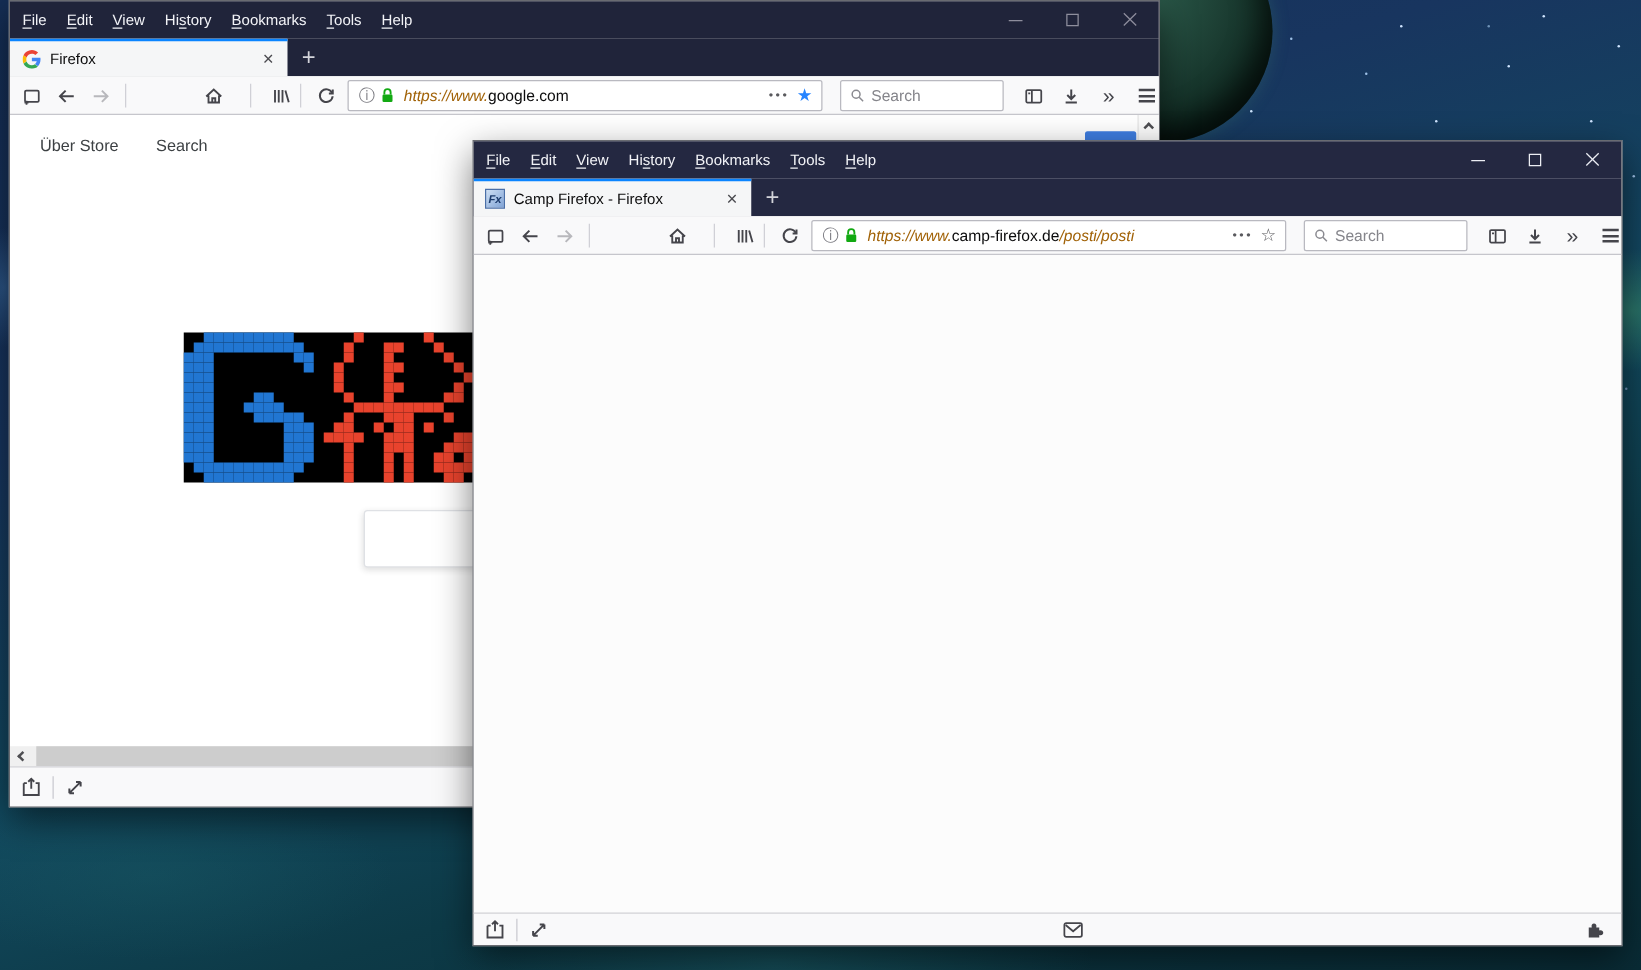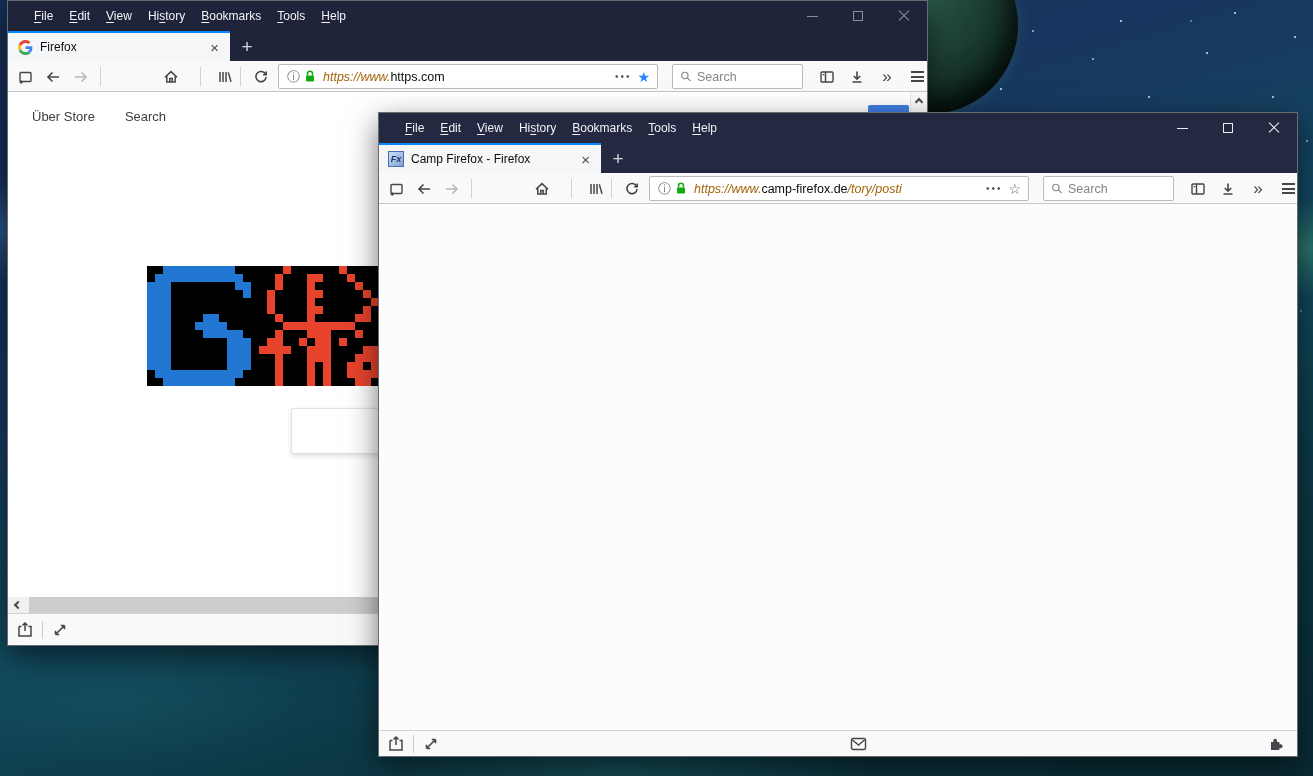--- a/index.html
+++ b/index.html
@@ -40,21 +40,21 @@
 
   
   .window{position:absolute;display:flex;flex-direction:column;background:#fff;
     box-shadow:0 10px 28px rgba(0,0,0,.55);border:1px solid rgba(5,8,18,.6);}
   #win1{left:7px;top:0;width:921px;height:646px;z-index:1;}
   #win2{left:378px;top:112px;width:920px;height:645px;z-index:10;}
 
   .menubar{height:30px;flex:0 0 30px;display:flex;align-items:center;font-size:12px;}
   #win1 .menubar,#win1 .tabbar{background:#20243a;}
   #win2 .menubar,#win2 .tabbar{background:#242841;}
-  .menus{display:flex;padding-left:18px;color:#f2f3f7;}
+  .menus{display:flex;padding-left:2px;color:#f2f3f7;}
   .menu-item{padding:5px 8px;cursor:default;}
   .menu-item u{text-underline-offset:2px;}
   .win-controls{margin-left:auto;display:flex;height:100%;}
   #win1 .win-controls{color:#8e8e9d;}
   #win2 .win-controls{color:#eceef4;}
   .ctl{width:46px;height:100%;display:flex;align-items:center;justify-content:center;}
   .glyph-min{width:11px;border-top:1px solid currentColor;}
   .glyph-max{width:10px;height:10px;border:1px solid currentColor;}
   .glyph-close{position:relative;width:12px;height:12px;}
   .glyph-close::before,.glyph-close::after{content:"";position:absolute;left:-1px;top:5px;width:14px;
@@ -226,21 +226,21 @@
       </span>
 
       <div class="urlbar">
         <span class="info-icon">ⓘ</span>
         <span class="lock-icon">
           <svg width="12" height="13" viewBox="0 0 12 13">
               <path d="M3.5 5.5V3.8a2.5 2.5 0 0 1 5 0v1.7" fill="none" stroke="var(--lock-green)" stroke-width="1.5"></path>
               <rect x="2" y="5.5" width="8" height="6" rx="1" fill="var(--lock-green)"></rect>
             </svg>
         </span>
-        <span class="url-text"><span class="url-dim">https://www.</span><span class="url-strong">https.com</span><span class="url-dim"></span></span>
+        <span class="url-text"><span class="url-dim">https://www.</span><span class="url-strong">google.com</span><span class="url-dim"></span></span>
         <span class="page-actions">•••</span>
         <span class="star filled">★</span>
       </div>
 
       <div class="searchbar">
         <svg width="13" height="13" viewBox="0 0 16 16" fill="none" stroke="#8a8a90" stroke-width="1.6">
             <circle cx="6.5" cy="6.5" r="4.2"></circle>
             <path d="M9.8 9.8L14 14"></path>
           </svg>
         <input placeholder="Search" style="">
@@ -557,21 +557,21 @@
       </span>
 
       <div class="urlbar">
         <span class="info-icon">ⓘ</span>
         <span class="lock-icon">
           <svg width="12" height="13" viewBox="0 0 12 13">
               <path d="M3.5 5.5V3.8a2.5 2.5 0 0 1 5 0v1.7" fill="none" stroke="var(--lock-green)" stroke-width="1.5"></path>
               <rect x="2" y="5.5" width="8" height="6" rx="1" fill="var(--lock-green)"></rect>
             </svg>
         </span>
-        <span class="url-text fade"><span class="url-dim">https://www.</span><span class="url-strong">camp-firefox.de</span><span class="url-dim">/tory/posti</span></span>
+        <span class="url-text fade"><span class="url-dim">https://www.</span><span class="url-strong">camp-firefox.de</span><span class="url-dim">/posti/posti</span></span>
         <span class="page-actions">•••</span>
         <span class="star outline">☆</span>
       </div>
 
       <div class="searchbar">
         <svg width="13" height="13" viewBox="0 0 16 16" fill="none" stroke="#8a8a90" stroke-width="1.6">
             <circle cx="6.5" cy="6.5" r="4.2"></circle>
             <path d="M9.8 9.8L14 14"></path>
           </svg>
         <input placeholder="Search" style="">

